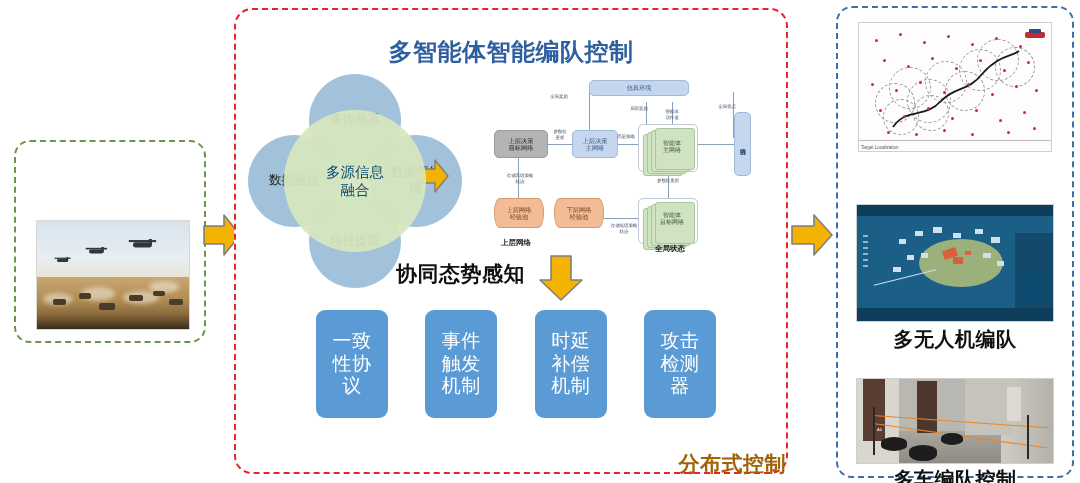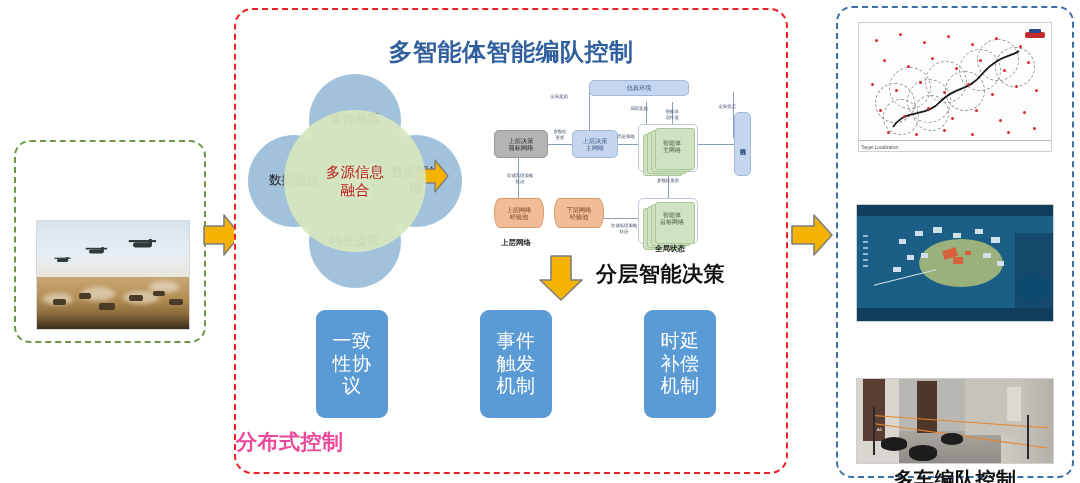--- a/index.html
+++ b/index.html
@@ -59,21 +59,21 @@
       line-height:1.25;}
   .vc-outer{background:rgba(142,180,212,.82);width:92px;height:92px;}
   #vc-top{left:65px;top:4px;}
   #vc-left{left:4px;top:65px;}
   #vc-right{left:126px;top:65px;}
   #vc-bottom{left:65px;top:126px;}
   #vc-center{
     left:40px;top:40px;width:142px;height:142px;
     background:rgba(214,230,190,.93);
     border-radius:50% 50% 50% 50%/50% 50% 50% 50%;
-    font-size:14.5px;color:#b91c1c;z-index:2;
+    font-size:14.5px;color:#0c4a6e;z-index:2;
   }
   #vc-center .lbl{display:block;}
 
   
   #net{position:absolute;left:214px;top:58px;width:336px;height:190px;}
   .nd{position:absolute;box-sizing:border-box;display:flex;
       align-items:center;justify-content:center;text-align:center;
       font-size:6.2px;line-height:1.2;color:#3a4a63;}
   .nd-blue{background:#c5d6ee;border:.8px solid #9fbada;border-radius:5px;color:#33527d;}
   .nd-gray{background:#b4b4b4;border:.8px solid #9a9a9a;border-radius:5px;color:#222;}
@@ -96,22 +96,22 @@
   #mid-right-label{position:absolute;left:360px;top:250px;font-size:21px;
     font-weight:bold;color:#111;letter-spacing:.5px;}
   #down-arrow{position:absolute;left:300px;top:244px;}
 
   
   #blue-row{position:absolute;left:80px;top:300px;width:400px;height:110px;
     display:flex;justify-content:space-between;}
   .bbox{width:72px;height:108px;background:#5b9bd5;border-radius:9px;
     display:flex;align-items:center;justify-content:center;text-align:center;
     color:#fff;font-size:19px;line-height:1.18;letter-spacing:.5px;}
-  #bottom-label{position:absolute;left:0;top:418px;width:100%;text-align:left;
-    font-size:21px;font-weight:bold;color:#ec4899;letter-spacing:.5px;}
+  #bottom-label{position:absolute;left:0;top:440px;width:100%;text-align:right;
+    font-size:21px;font-weight:bold;color:#a16207;letter-spacing:.5px;}
 
   
   #right-panel{
     position:absolute;left:836px;top:6px;width:238px;height:472px;
     border:2.5px dashed #3c6fa8;border-radius:16px;background:#fff;
     box-sizing:border-box;
   }
   .rimg{position:absolute;left:50%;transform:translateX(-50%);
     border:1px solid #cfcfcf;overflow:hidden;background:#fff;}
   .rcap{position:absolute;left:0;width:100%;text-align:center;
@@ -314,42 +314,47 @@
 轨迹</span></div>
       <div class="nlbl" style="left:196px;top:110px;width:44px;">
         <span>参数软更新</span></div>
 
       <div class="nfoot" style="left:36px;top:170px;width:60px;">
         <span>上层网络</span></div>
       <div class="nfoot" style="left:190px;top:176px;width:60px;">
         <span>全局状态</span></div>
     </div>
 
+    <div id="mid-left-label">协同态势感知</div>
     <div id="down-arrow">
       <svg width="50" height="48" viewBox="0 0 50 48">
         <path d="M15,2 L35,2 L35,26 L46,26 L25,46 L4,26 L15,26 Z" fill="#F5B301" stroke="#7f7f7f" stroke-width="1.6" stroke-linejoin="round"></path>
       </svg>
     </div>
-    <div id="mid-right-label">分层智能决策</div>
 
     <div id="blue-row">
       <div class="bbox">
         <div><span>一致</span><br>
              <span>性协</span><br>
              <span>议</span></div>
       </div>
       <div class="bbox">
         <div><span>事件</span><br>
              <span>触发</span><br>
              <span>机制</span></div>
       </div>
       <div class="bbox">
         <div><span>时延</span><br>
              <span>补偿</span><br>
              <span>机制</span></div>
+      </div>
+      <div class="bbox">
+        <div><span>攻击</span><br>
+             <span>检测</span><br>
+             <span>器</span></div>
       </div>
     </div>
 
     <div id="bottom-label">分布式控制</div>
   </div>
 
   <div class="arrow-right" style="left:790px;top:212px;">
     <svg width="44" height="46" viewBox="0 0 44 46">
       <path d="M2,14 L24,14 L24,3 L42,23 L24,43 L24,32 L2,32 Z" fill="#F5B301" stroke="#7f7f7f" stroke-width="1.6" stroke-linejoin="round"></path>
     </svg>
@@ -435,20 +440,21 @@
       <div class="u" style="left:36px;top:62px;width:8px;height:5px;"></div>
       <div class="u" style="left:64px;top:48px;width:7px;height:5px;"></div>
       <div class="u" style="left:126px;top:48px;width:8px;height:5px;"></div>
       <div class="u" style="left:140px;top:56px;width:7px;height:5px;"></div>
       <div class="ur" style="left:86px;top:44px;width:14px;height:9px;transform:rotate(-18deg);"></div>
       <div class="ur" style="left:96px;top:52px;width:10px;height:7px;"></div>
       <div class="ur" style="left:108px;top:46px;width:6px;height:4px;"></div>
       <div style="position:absolute;right:3px;bottom:18px;width:32px;height:30px;background:#0d4a70;border-radius:50%;"></div>
       <div class="barbot"></div>
     </div>
+    <div class="rcap" style="top:318px;">多无人机编队</div>
 
     <div class="rimg" id="thumb3">
       <div class="floor"></div>
       <div class="wallL"></div>
       <div class="doorL"></div>
       <div class="doorM"></div>
       <div class="wallR"></div>
       <div style="position:absolute;left:108px;top:0;width:48px;height:56px;background:#c6c3bb;"></div>
       <div style="position:absolute;left:150px;top:8px;width:14px;height:34px;background:#dcd9d2;"></div>
       <div class="beam" style="left:16px;top:36px;width:176px;transform:rotate(4deg);"></div>

